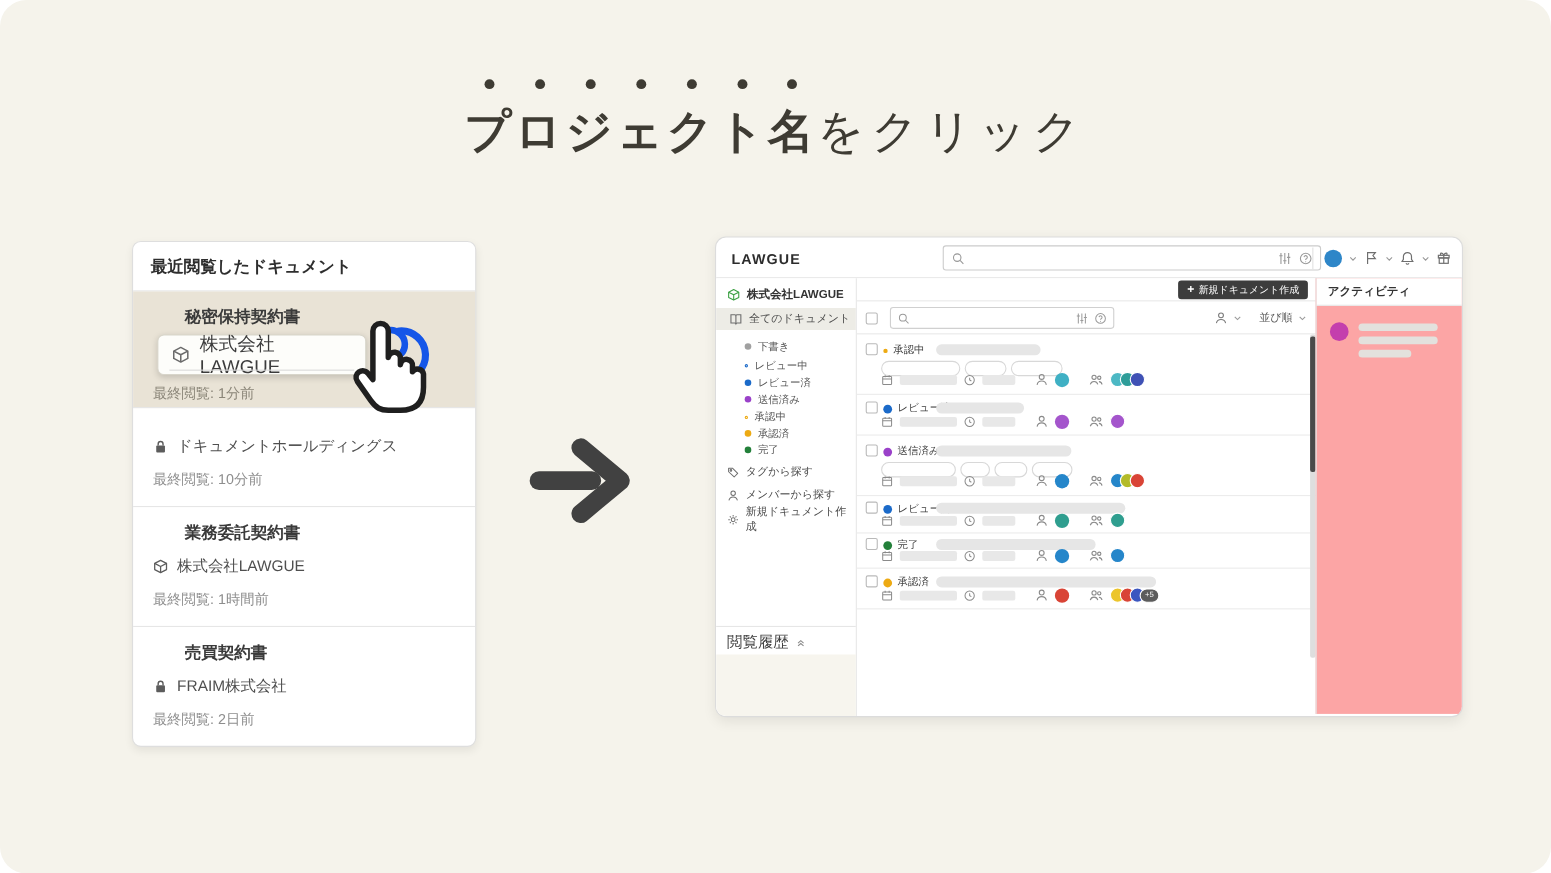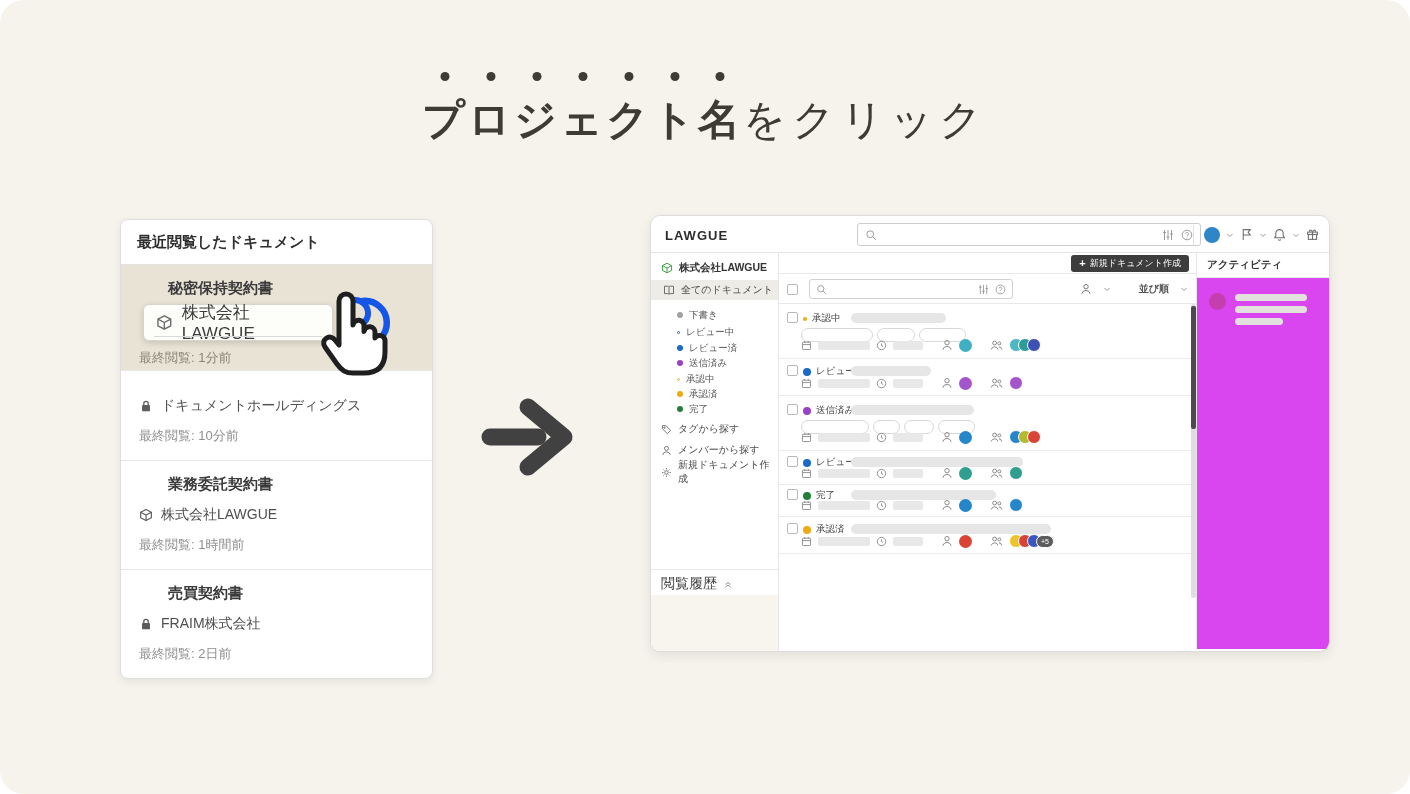--- a/index.html
+++ b/index.html
@@ -80,22 +80,22 @@
   .new-doc { position:absolute; right:7px; top:2px; height:17px; display:flex; align-items:center; gap:4px;
     background:#3d3d3d; color:#fff; font-size:9px; border:none; border-radius:3px; padding:0 8px; }
   .new-doc .plus { font-size:11px; font-weight:bold; line-height:1; }
   .toolbar { position:relative; height:30px; border-bottom:1px solid #e9e9e9; }
   .chkbox { width:11px; height:11px; border:1px solid #b9b9b9; border-radius:2px; background:#fff; }
   .toolbar .chkbox { position:absolute; left:8px; top:10px; }
   .tb-search { position:absolute; left:30px; top:5px; width:204px; height:20px;
     border:1px solid #d0d0d0; border-radius:3px; background:#fff; }
   .tb-search .mag { position:absolute; left:6px; top:4px; color:#9a9a9a; }
   .tb-search .right-ics { position:absolute; right:6px; top:4px; display:flex; gap:6px; color:#9a9a9a; }
-  .tb-right { position:absolute; right:8px; top:0; height:30px; display:flex; align-items:center; gap:11px;
-    font-size:10px; color:#555;font-weight:bold; }
+  .tb-right { position:absolute; right:8px; top:0; height:30px; display:flex; align-items:center; gap:5px;
+    font-size:10px; color:#555; }
   .tb-right .ic { color:#7a7a7a; }
 
   .drow { position:relative; border-bottom:1px solid #ececec; }
   .drow .chkbox { position:absolute; left:8px; }
   .st { position:absolute; left:24px; display:flex; align-items:center; gap:5px; font-size:9.5px; color:#3f3f3f; }
   .dot { width:8px; height:8px; border-radius:50%; flex:none; }
   .dot.ring { width:4px; height:4px; border:2px solid; background:#fff !important; }
   .tbar { position:absolute; left:72px; height:10px; background:#e6e6e6; border-radius:5px; }
   .tags { position:absolute; left:22px; display:flex; gap:4px; }
   .pill { height:14px; border:1px solid #d8d8d8; border-radius:8px; background:#fff; }
@@ -107,21 +107,21 @@
   .stack .av { border:1px solid #fff; margin-left:-5px; width:14px; height:14px; }
   .stack .av:first-child { margin-left:0; }
   .ovf { margin-left:-5px; min-width:18px; height:13px; background:#5c5c5c; color:#fff; font-size:7px;
     border-radius:7px; display:flex; align-items:center; justify-content:center; border:1px solid #fff; z-index:2; }
   .gap12 { width:6px; }
 
   .sb-track { position:absolute; right:0; top:51px; width:5px; height:294px; background:#dedede; border-radius:2px; }
   .sb-thumb { position:absolute; right:0; top:53px; width:5px; height:123px; background:#4a4a4a; border-radius:2px; }
 
   
-  .activity { position:absolute; right:0; top:0; bottom:2px; width:133px; background:#d946ef; border-left:1px solid #e6e6e6; }
+  .activity { position:absolute; right:0; top:0; bottom:2px; width:133px; background:#fca5a5; border-left:1px solid #e6e6e6; }
   .act-header { height:25px; background:#fff; border-bottom:1px solid #e6e6e6; display:flex; align-items:center;
     padding-left:10px; font-size:10.5px; font-weight:bold; color:#333; }
   .act-av { position:absolute; left:12px; top:40px; width:17px; height:17px; border-radius:50%; }
   .act-bar { position:absolute; left:38px; height:7px; background:#e3e1dd; border-radius:3.5px; }
 </style>
 </head>
 <body>
 
 <div class="canvas">
 

